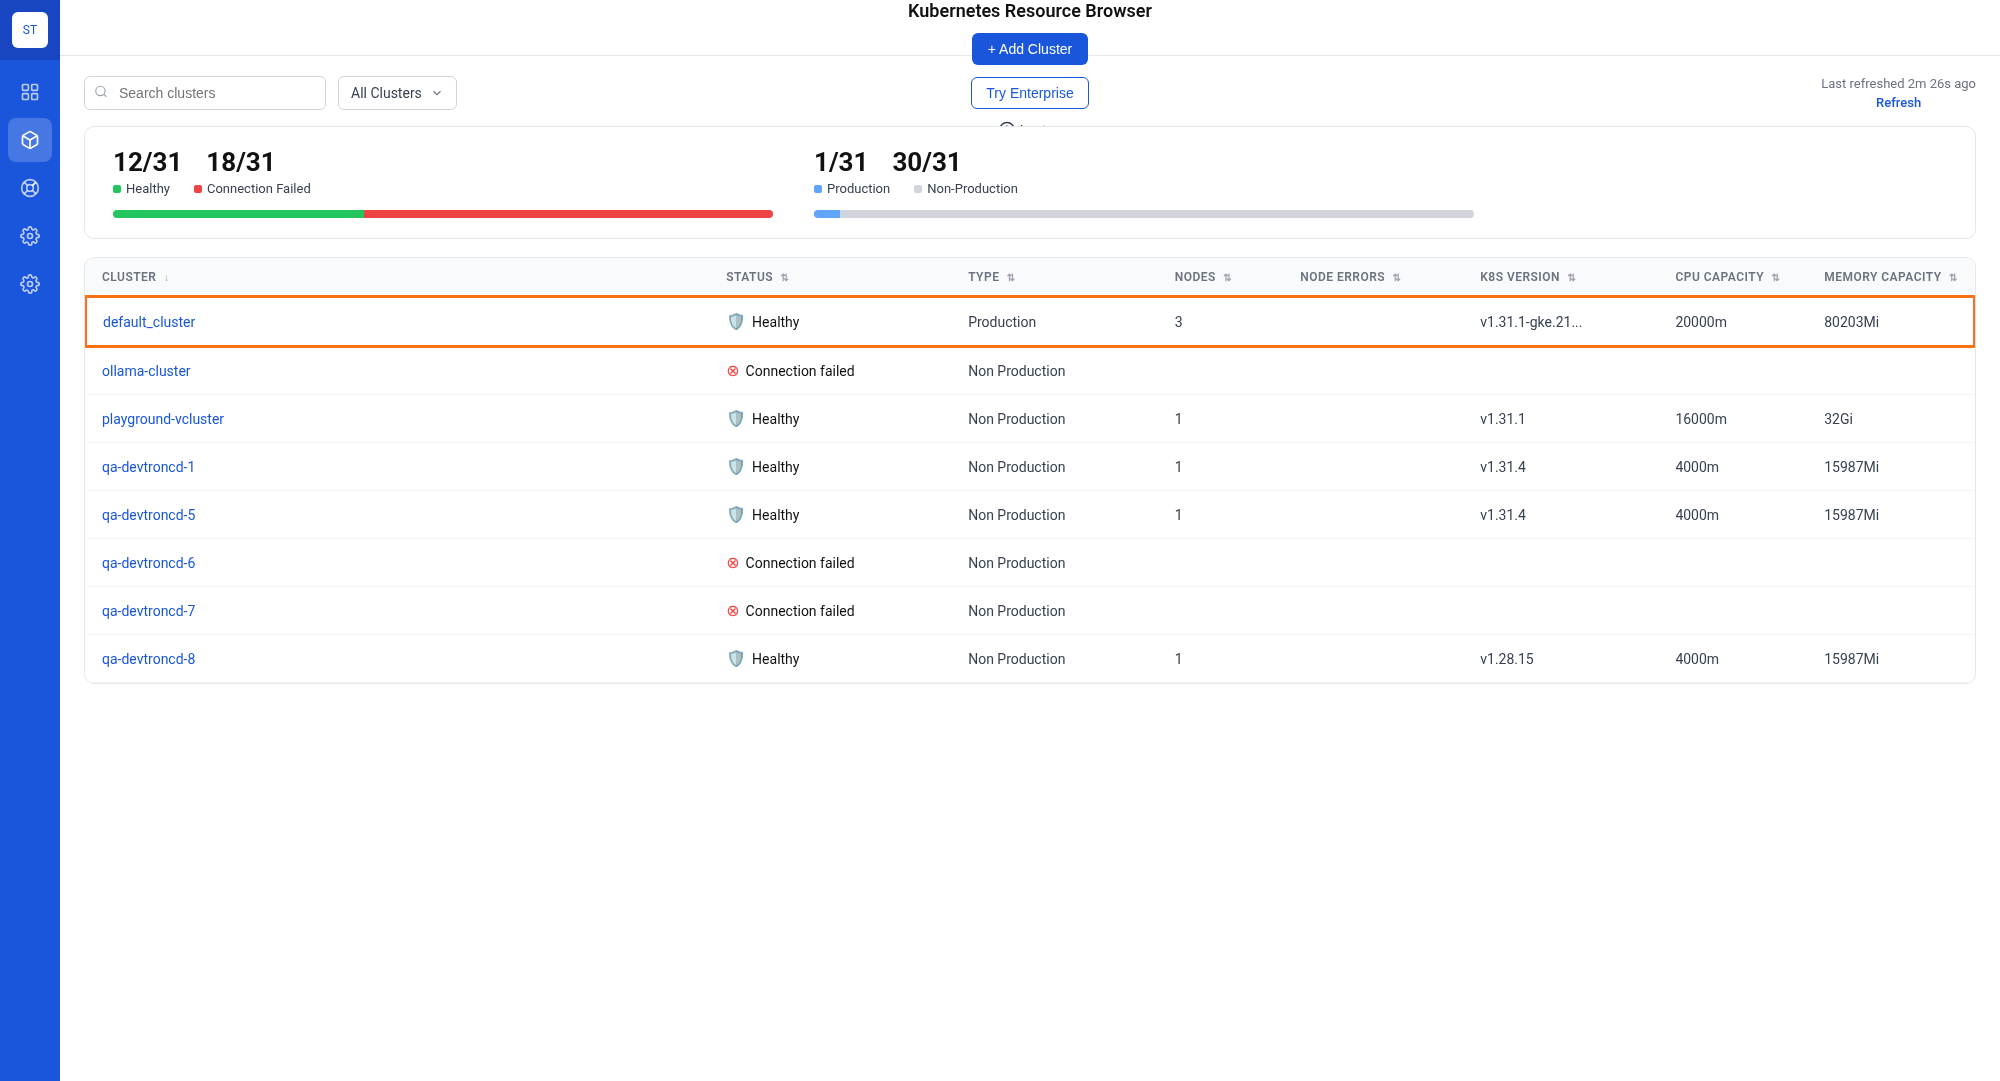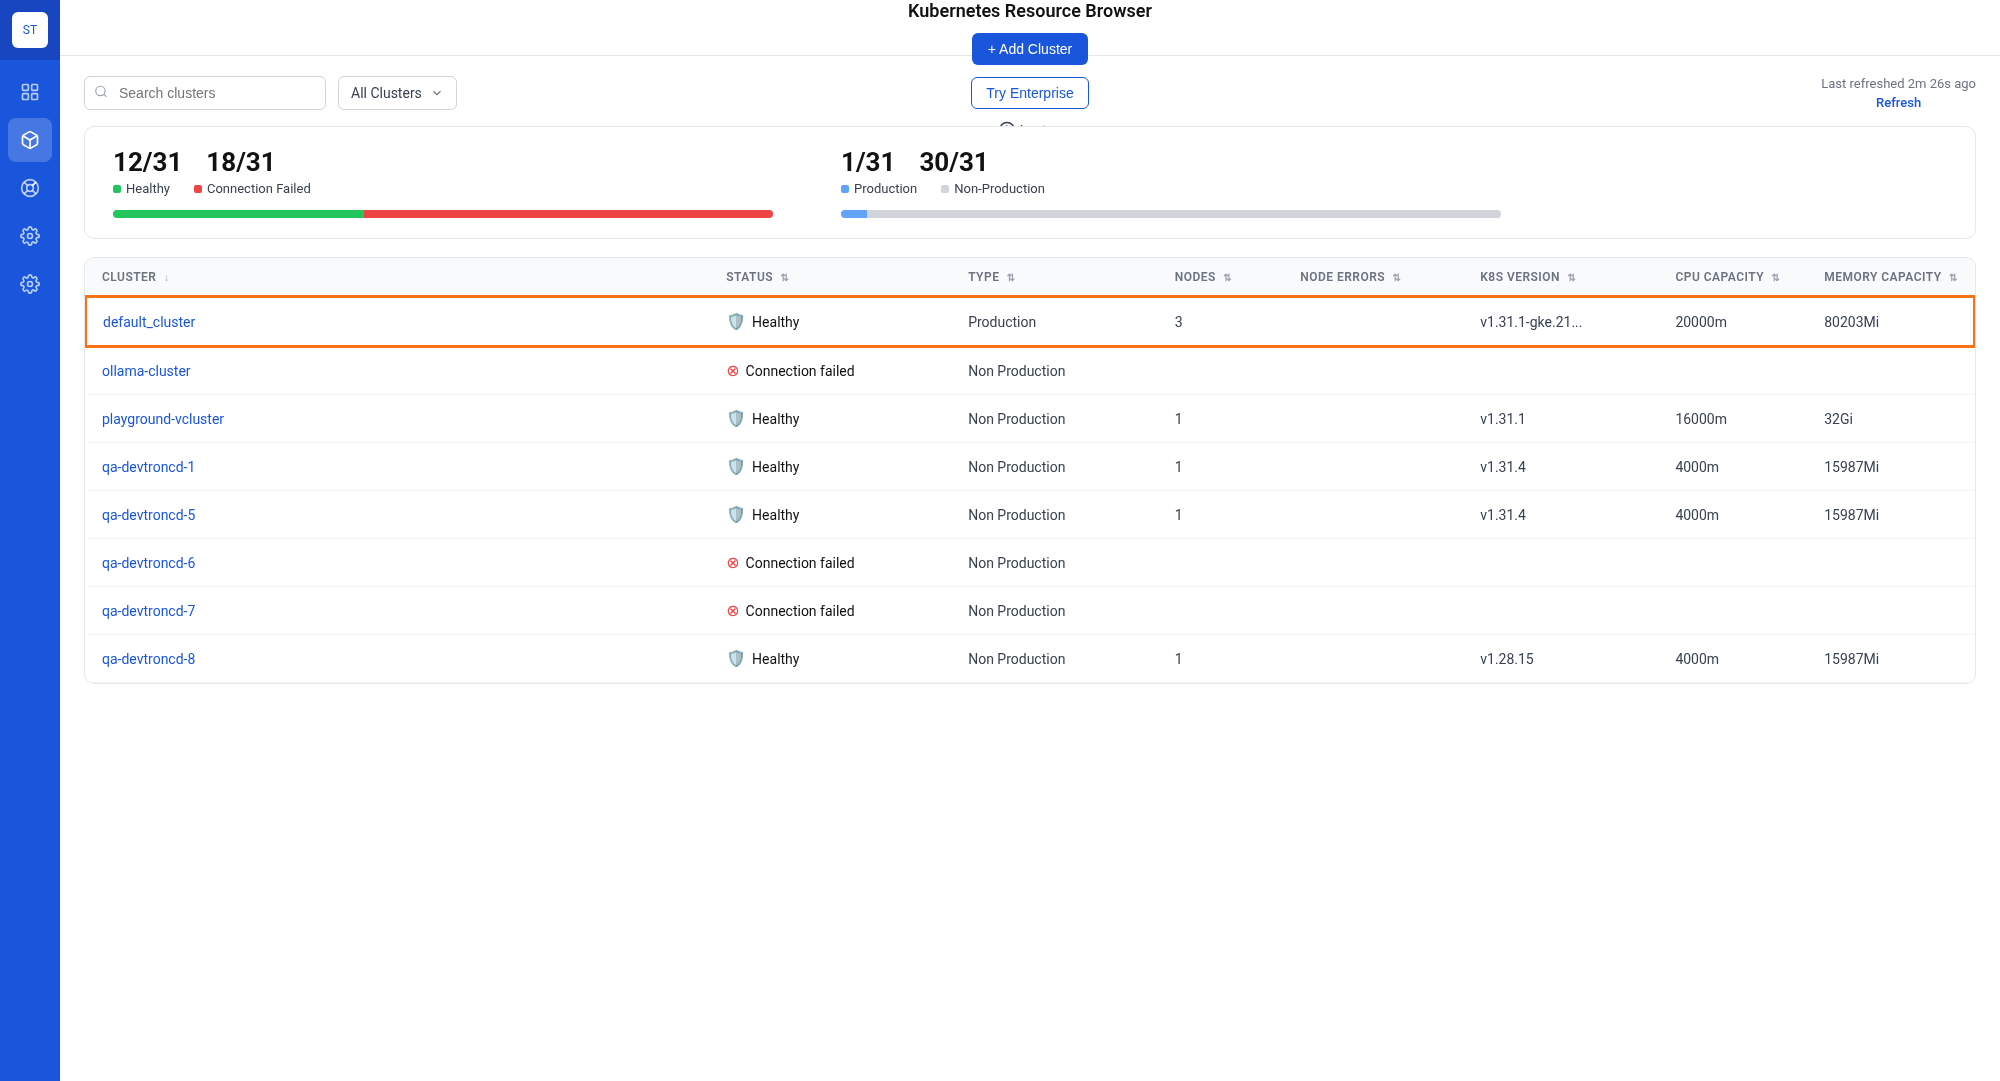--- a/index.html
+++ b/index.html
@@ -33,21 +33,21 @@
     .toolbar { display: flex; align-items: center; gap: 12px; margin-bottom: 16px; }
     .search-wrap { position: relative; }
     .search-wrap input { border: 1.5px solid #d1d5db; border-radius: 6px; padding: 8px 12px 8px 34px; font-size: 14px; width: 242px; color: #6b7280; outline: none; }
     .search-wrap .search-icon { position: absolute; left: 10px; top: 50%; transform: translateY(-50%); color: #9ca3af; }
     .cluster-filter { border: 1.5px solid #d1d5db; border-radius: 6px; padding: 8px 12px; font-size: 14px; display: flex; align-items: center; gap: 8px; cursor: pointer; background: #fff; color: #374151; }
     .cluster-filter svg { color: #6b7280; }
     .refresh-info { margin-left: auto; font-size: 13px; color: #6b7280; display: flex; align-items: center; gap: 4px; flex-direction: column; }
     .refresh-link { color: #1a56db; cursor: pointer; font-weight: 500; text-decoration: none; }
 
     
-    .stats-card { border: 1px solid #e5e7eb; border-radius: 10px; padding: 20px 28px; margin-bottom: 18px; display: flex; align-items: flex-start; gap: 68px; background: #fff; }
+    .stats-card { border: 1px solid #e5e7eb; border-radius: 10px; padding: 20px 28px; margin-bottom: 18px; display: flex; align-items: flex-start; gap: 41px; background: #fff; }
     .stat-group { display: flex; flex-direction: column; gap: 4px; }
     .stat-numbers { display: flex; gap: 24px; align-items: baseline; }
     .stat-num { font-size: 26px; font-weight: 700; color: #111; }
     .stat-labels { display: flex; gap: 24px; }
     .stat-label { font-size: 13px; color: #374151; display: flex; align-items: center; gap: 5px; }
     .dot { width: 8px; height: 8px; border-radius: 2px; display: inline-block; }
     .dot.green { background: #22c55e; }
     .dot.red { background: #ef4444; }
     .dot.blue { background: #60a5fa; }
     .dot.gray { background: #d1d5db; }

